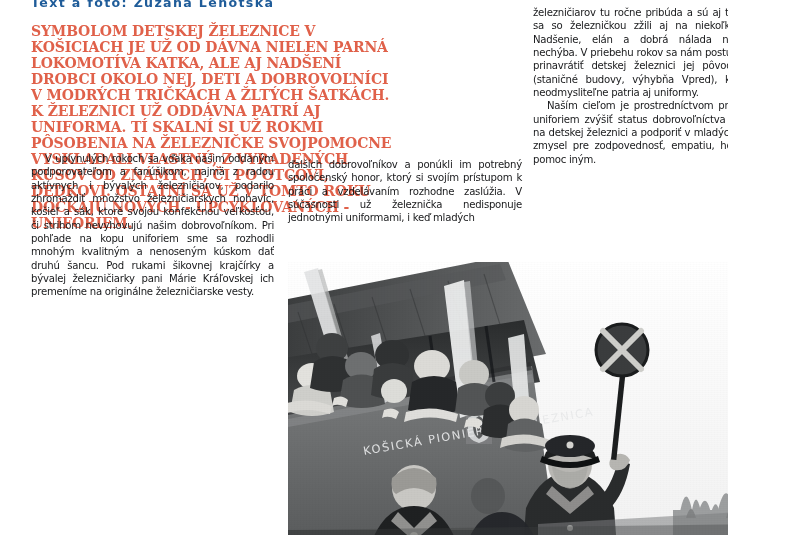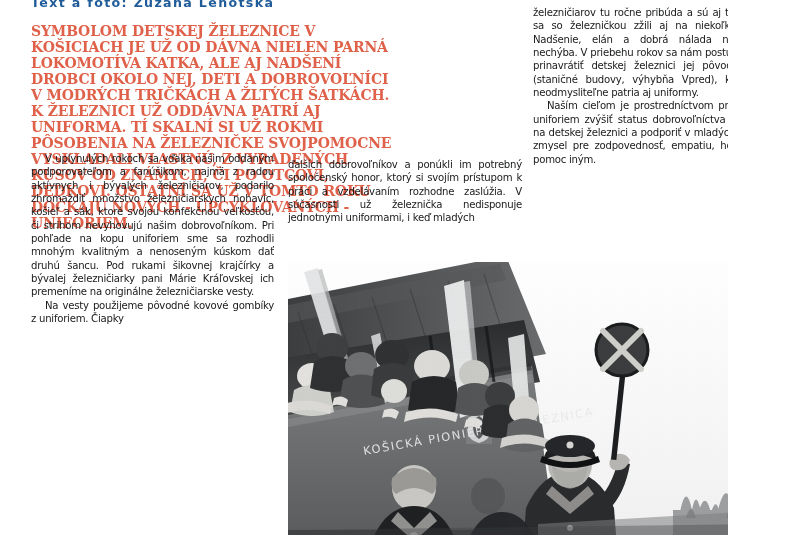--- a/index.html
+++ b/index.html
@@ -100,21 +100,20 @@
 <body>
 
 <div id="page">
 
   <div id="byline">Text a foto: Zuzana Lenotská</div>
 
   <div id="intro">SYMBOLOM DETSKEJ ŽELEZNICE V KOŠICIACH JE UŽ OD DÁVNA NIELEN PARNÁ LOKOMOTÍVA KATKA, ALE AJ NADŠENÍ DROBCI OKOLO NEJ, DETI A DOBROVOĽNÍCI V MODRÝCH TRIČKÁCH A ŽLTÝCH ŠATKÁCH. K ŽELEZNICI UŽ ODDÁVNA PATRÍ AJ UNIFORMA. TÍ SKALNÍ SI UŽ ROKMI PÔSOBENIA NA ŽELEZNIČKE SVOJPOMOCNE VYSKLADALI VLASTNÚ, Z VYRADENÝCH KUSOV OD ZNÁMYCH, ČI PO OTCOVI, DEDKOVI. OSTATNÍ SA UŽ V TOMTO ROKU DOČKAJÚ NOVÝCH - UPCYKLOVANÝCH - UNIFORIEM.</div>
 
   <div class="col" id="col-left">
     <p>V uplynulých rokoch sa vďaka našim oddaným podporovateľom a fanúšikom, najmä z radou aktívnych i bývalých železničiarov, podarilo zhromaždiť množstvo železničiarskych nohavíc, košieľ a sák, ktoré svojou konfekčnou veľkosťou, či strihom nevyhovujú našim dobrovoľníkom. Pri pohľade na kopu uniforiem sme sa rozhodli mnohým kvalitným a nenoseným kúskom dať druhú šancu. Pod rukami šikovnej krajčírky a bývalej železničiarky pani Márie Kráľovskej ich premeníme na originálne železničiarske vesty.</p>
-    <p>Na vesty použijeme pôvodné kovové gombíky z uniforiem. Čiapky</p>
   </div>
 
   <div class="col" id="col-mid">
     <p style="text-indent:0">ďalších dobrovoľníkov a ponúkli im potrebný spoločenský honor, ktorý si svojím prístupom k práci a vzdelávaním rozhodne zaslúžia. V súčasnosti už železnička nedisponuje jednotnými uniformami, i keď mladých</p>
   </div>
 
   <div class="col" id="col-right">
     <p style="text-indent:0">železničiarov tu ročne pribúda a sú aj takí, ktorí sa so železničkou zžili aj na niekoľko rokov. Nadšenie, elán a dobrá nálada nám isto nechýba. V priebehu rokov sa nám postupne darí prinavrátiť detskej železnici jej pôvodnú tvár (staničné budovy, výhybňa Vpred), ku ktorej neodmysliteľne patria aj uniformy.</p>
     <p>Naším cieľom je prostredníctvom profesných uniforiem zvýšiť status dobrovoľníctva mládeže na detskej železnici a podporiť v mladých ľuďoch zmysel pre zodpovednosť, empatiu, hodnoty a pomoc iným.</p>
   </div>

